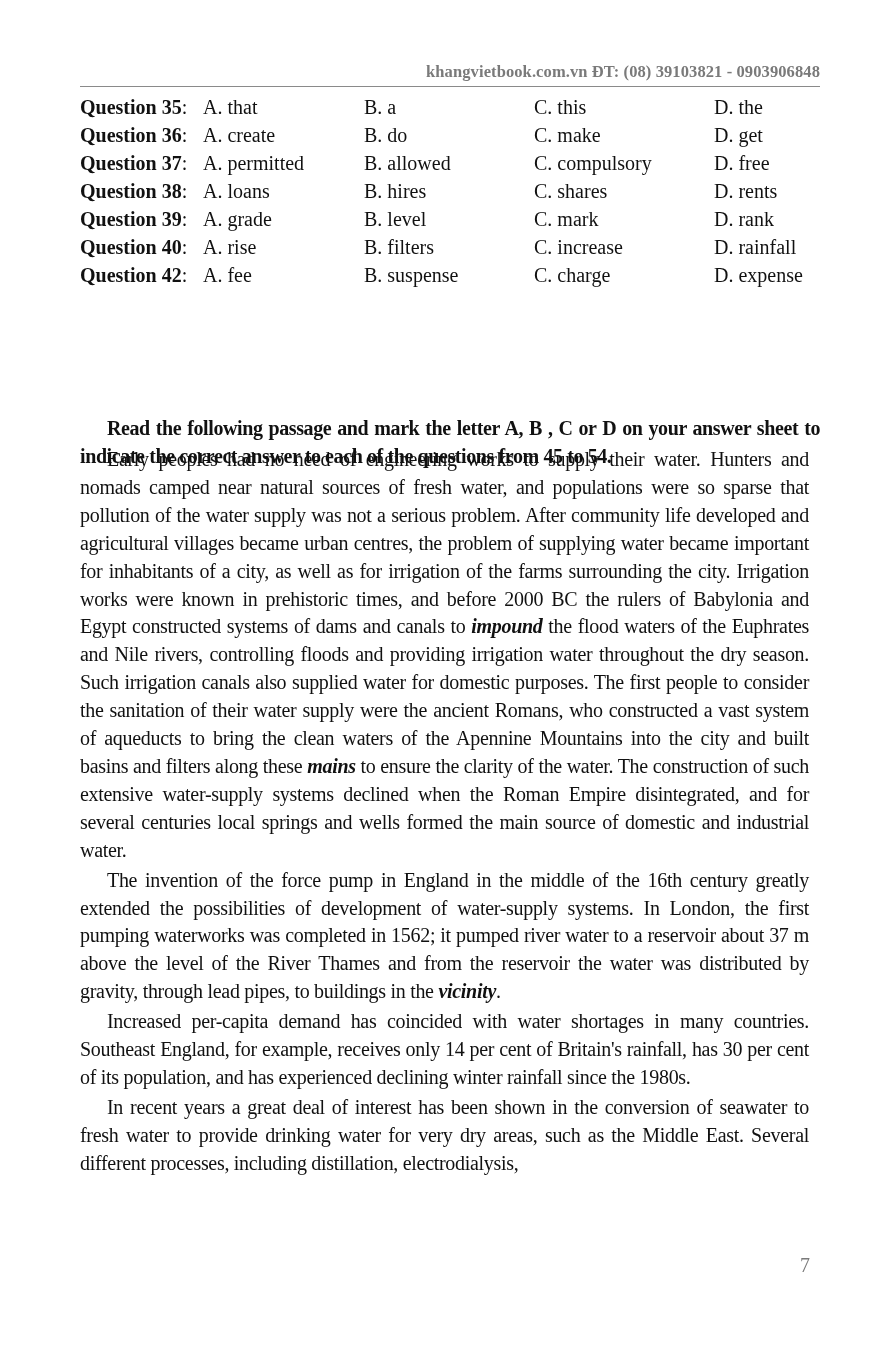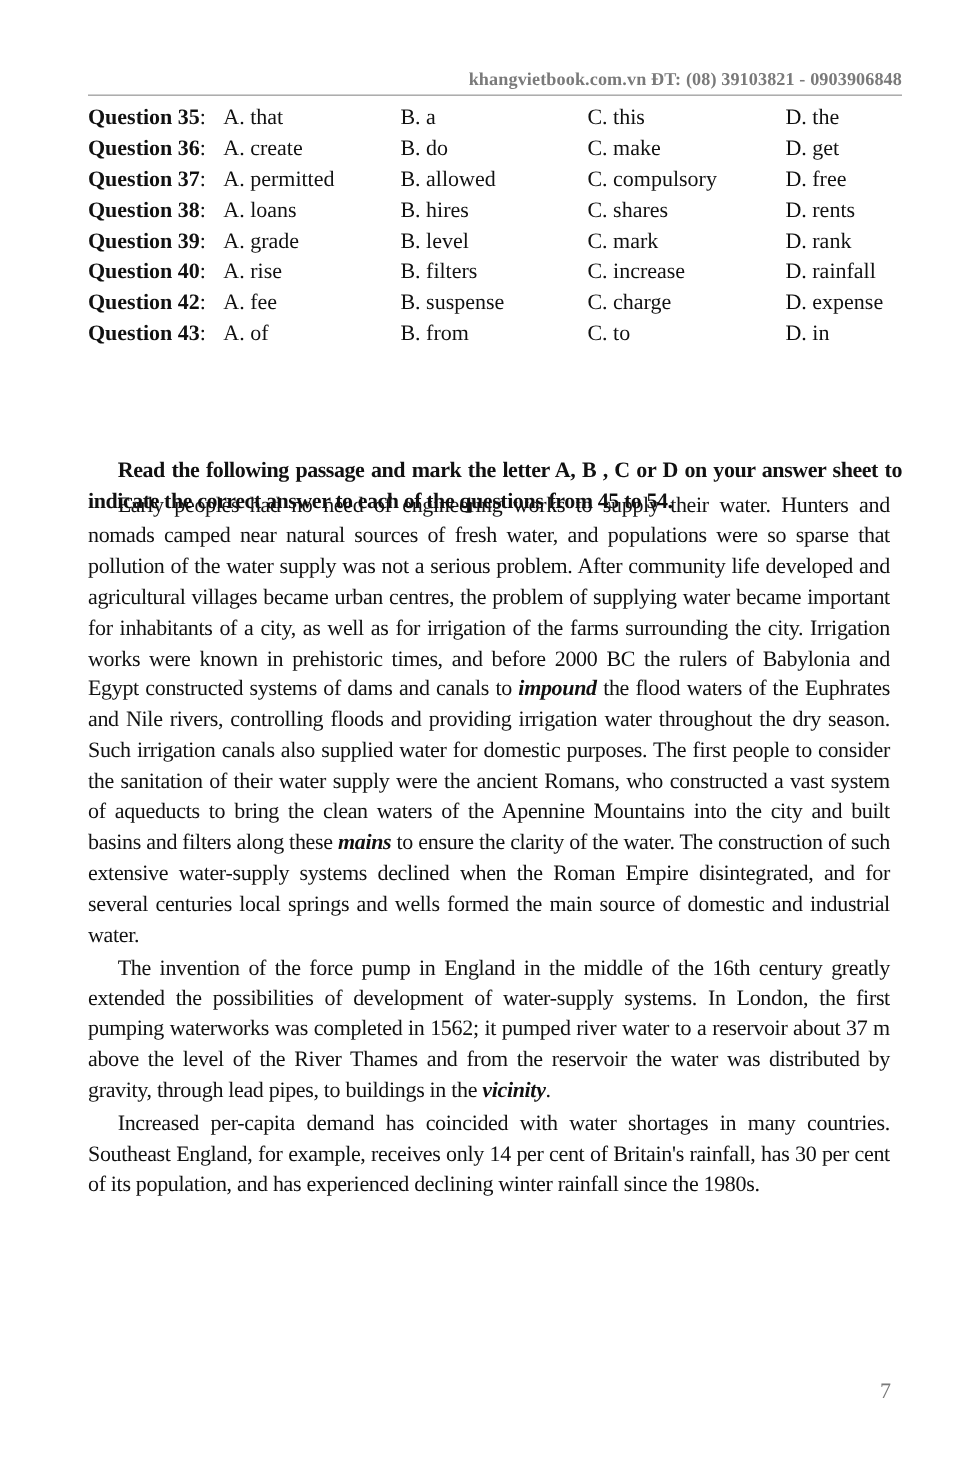--- a/index.html
+++ b/index.html
@@ -76,32 +76,26 @@
     <span class="c">C. increase</span>
     <span class="d">D. rainfall</span>
   </div>
   <div class="qrow">
     <span class="q"><b>Question 42</b>:</span>
     <span class="a">A. fee</span>
     <span class="b">B. suspense</span>
     <span class="c">C. charge</span>
     <span class="d">D. expense</span>
   </div>
-  <div class="qrow">
-    <span class="q"><b>Question 43</b>:</span>
-    <span class="a">A. of</span>
-    <span class="b">B. from</span>
-    <span class="c">C. to</span>
-    <span class="d">D. in</span>
-  </div>
 </div>
 
 <div class="instruction">
   <span style="display:inline-block; width:27px;"></span><span>Read the following passage and mark the letter A, B , C or D on your answer sheet to indicate the correct answer to each of the questions from 45 to 54.</span>
 </div>
 
 <div class="passage">
   <p><span>Early peoples had no need of engineering works to supply their water. Hunters and nomads camped near natural sources of fresh water, and populations were so sparse that pollution of the water supply was not a serious problem. After community life developed and agricultural villages became urban centres, the problem of supplying water became important for inhabitants of a city, as well as for irrigation of the farms surrounding the city. Irrigation works were known in prehistoric times, and before 2000 BC the rulers of Babylonia and Egypt constructed systems of dams and canals to </span><em>impound</em><span> the flood waters of the Euphrates and Nile rivers, controlling floods and providing irrigation water throughout the dry season. Such irrigation canals also supplied water for domestic purposes. The first people to consider the sanitation of their water supply were the ancient Romans, who constructed a vast system of aqueducts to bring the clean waters of the Apennine Mountains into the city and built basins and filters along these </span><em>mains</em><span> to ensure the clarity of the water. The construction of such extensive water-supply systems declined when the Roman Empire disintegrated, and for several centuries local springs and wells formed the main source of domestic and industrial water.</span></p>
   <p><span>The invention of the force pump in England in the middle of the 16th century greatly extended the possibilities of development of water-supply systems. In London, the first pumping waterworks was completed in 1562; it pumped river water to a reservoir about 37 m above the level of the River Thames and from the reservoir the water was distributed by gravity, through lead pipes, to buildings in the </span><em>vicinity</em><span>.</span></p>
   <p>Increased per-capita demand has coincided with water shortages in many countries. Southeast England, for example, receives only 14 per cent of Britain's rainfall, has 30 per cent of its population, and has experienced declining winter rainfall since the 1980s.</p>
+  <p>In recent years a great deal of interest has been shown in the conversion of seawater to fresh water to provide drinking water for very dry areas, such as the Middle East. Several different processes, including distillation, electrodialysis,</p>
 </div>
 
 <div class="pagenum">7</div>
 
 </body></html>

